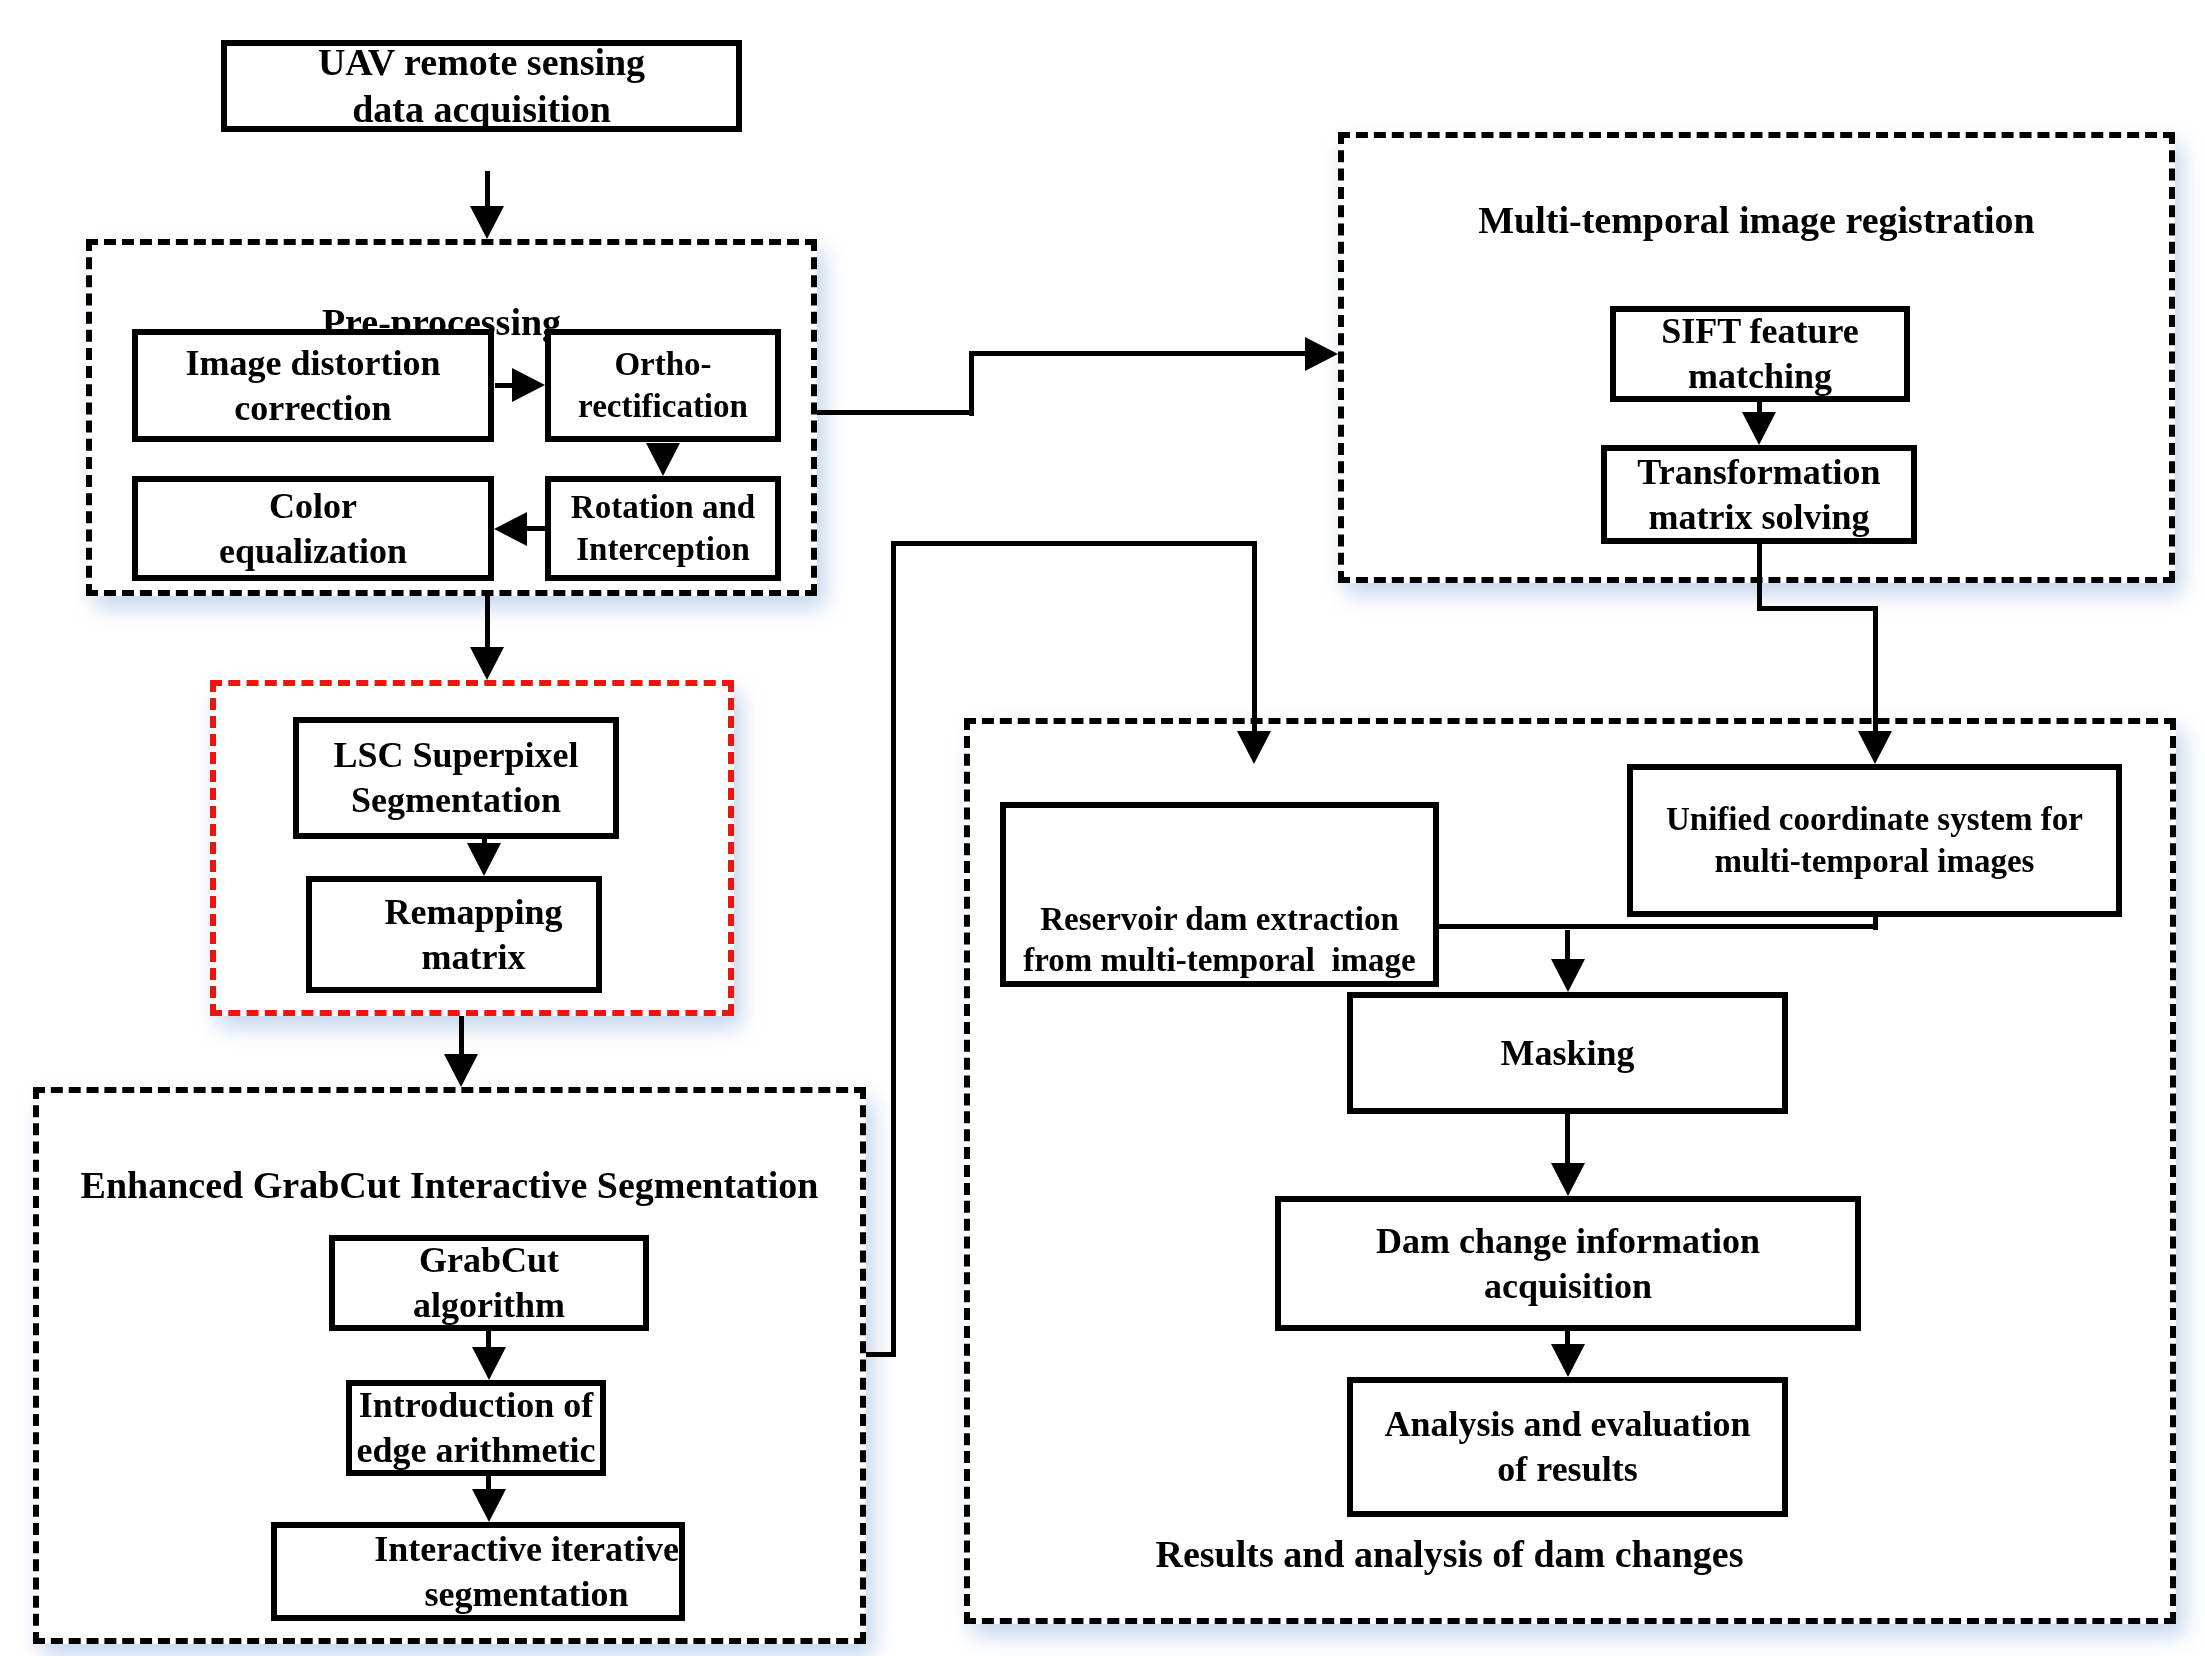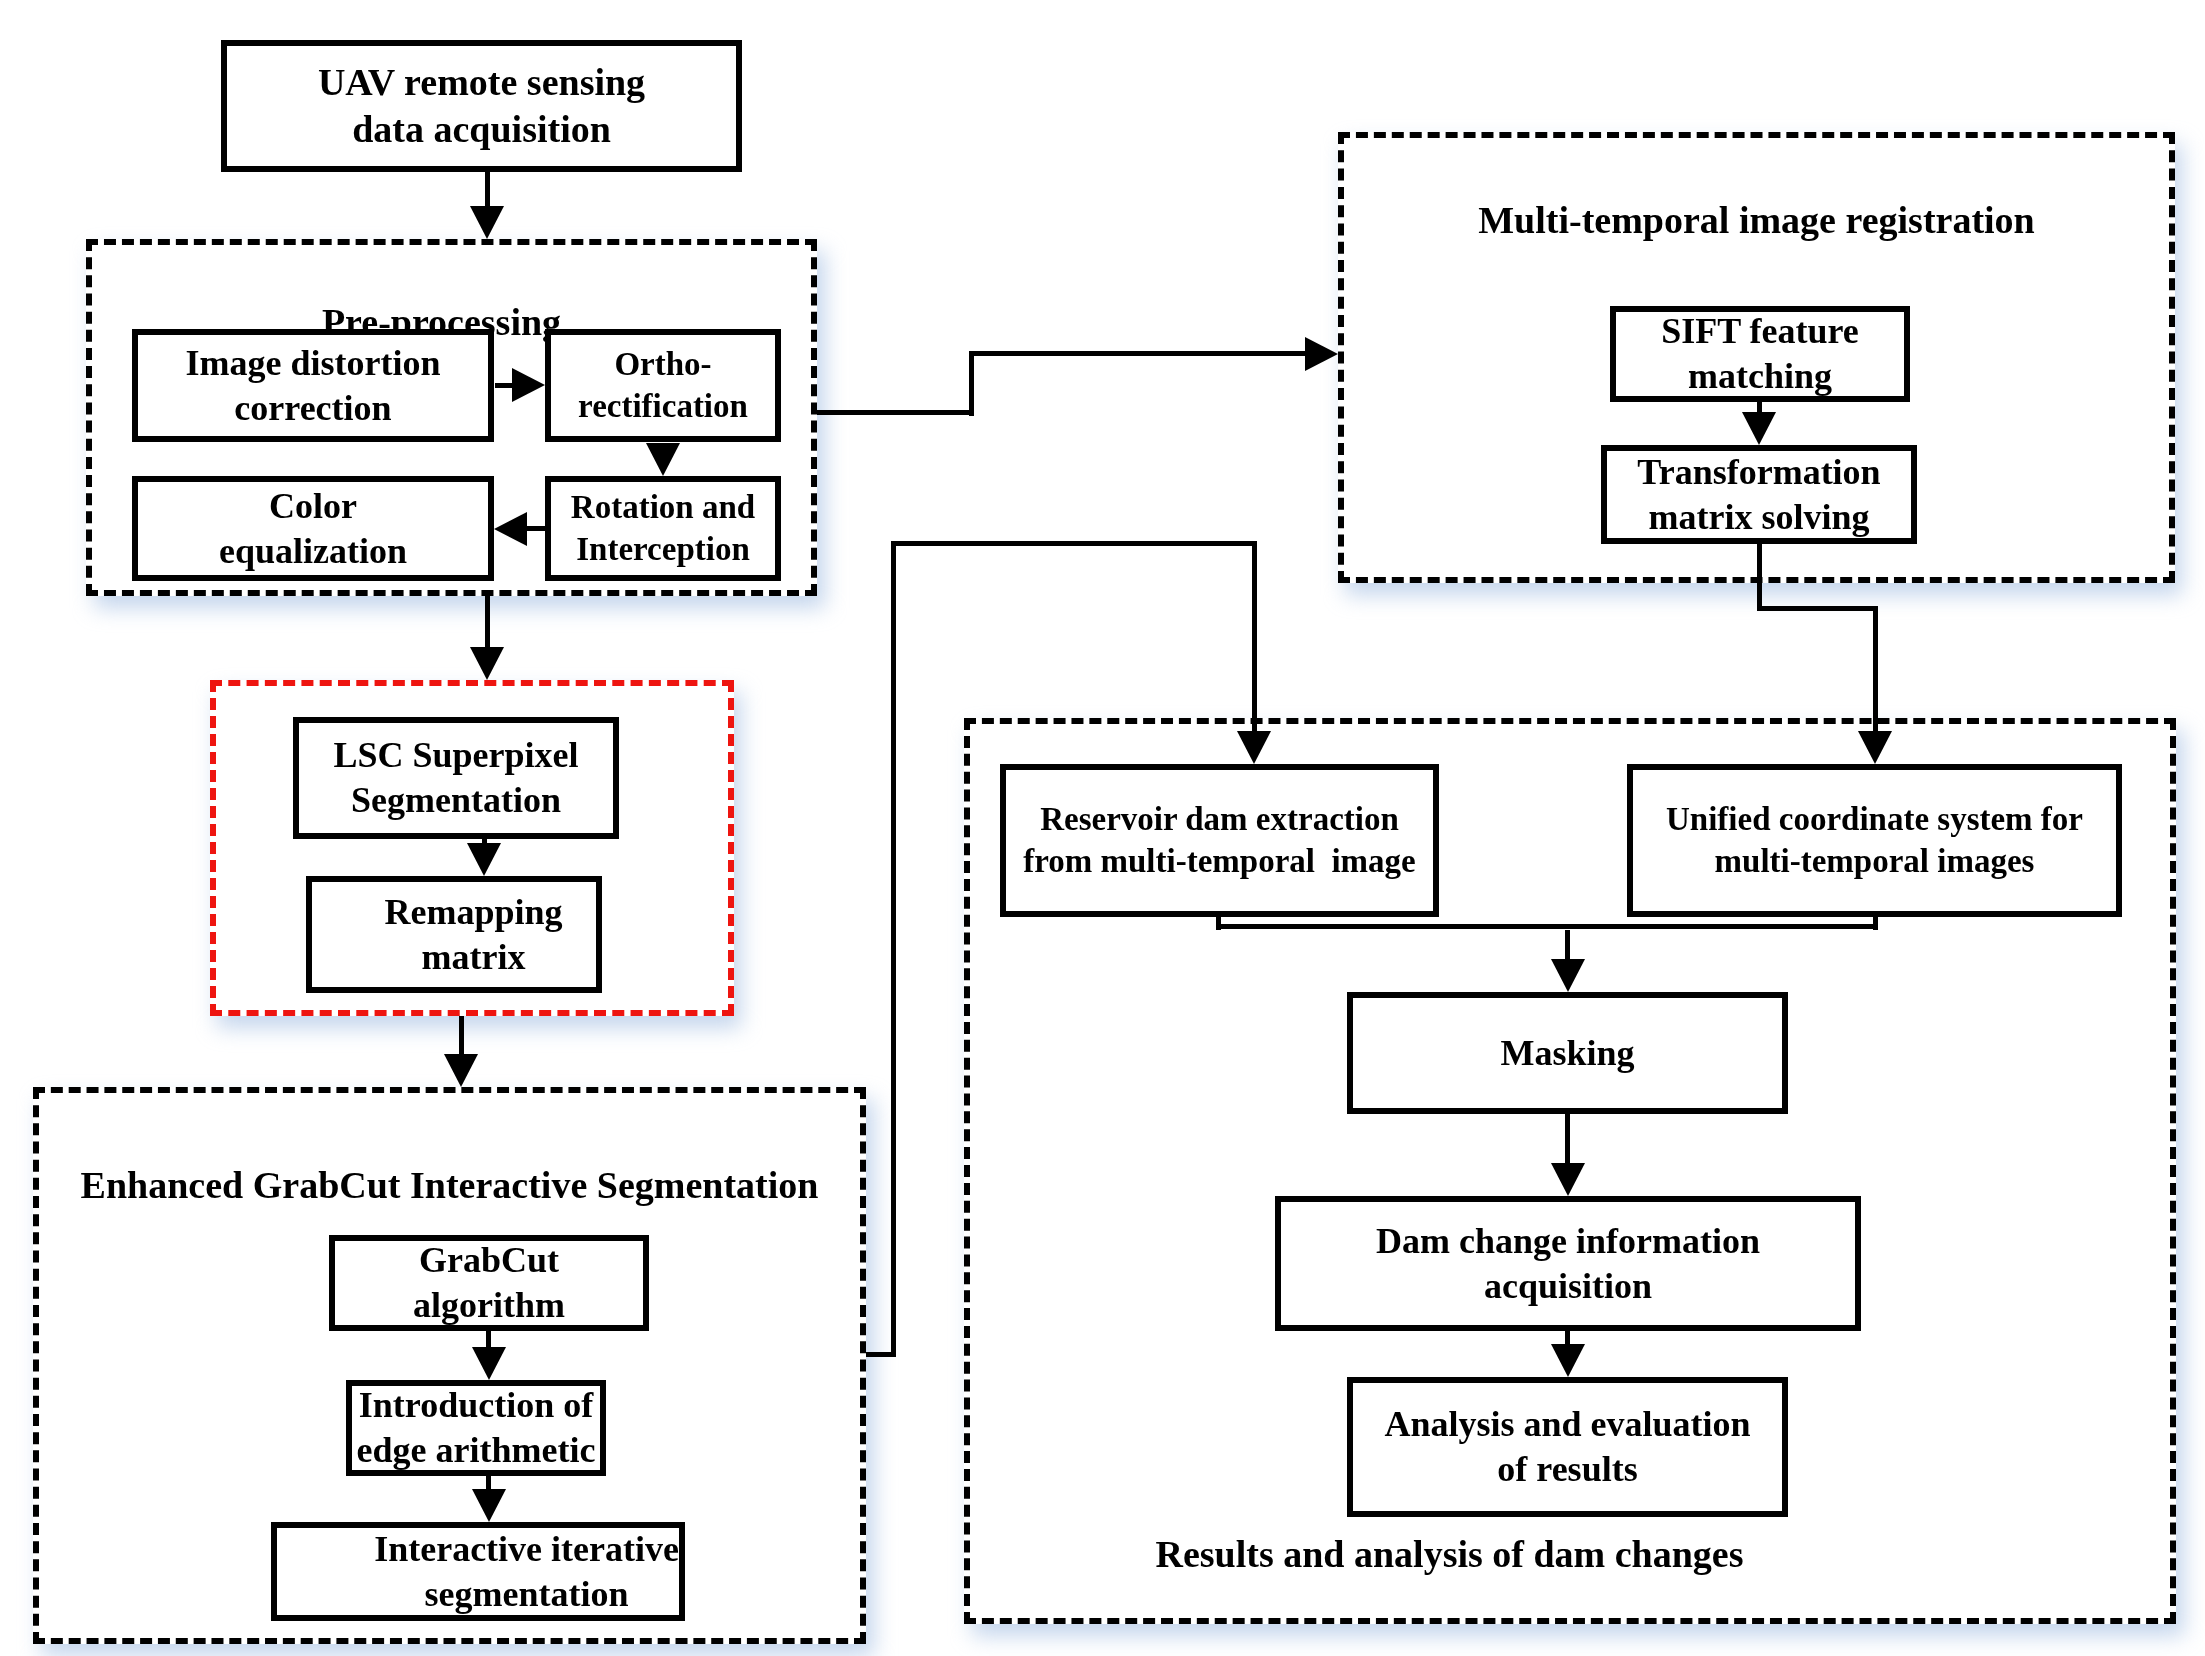--- a/index.html
+++ b/index.html
@@ -46,21 +46,21 @@
   <div class="container red" style="left:210px;top:680px;width:524px;height:336px;"></div>
   <div class="container" style="left:33px;top:1087px;width:833px;height:557px;"></div>
   <div class="container" style="left:1338px;top:132px;width:837px;height:451px;"></div>
   <div class="container" style="left:964px;top:718px;width:1212px;height:906px;"></div>
 
   <div class="ctitle" style="left:76px;top:252px;width:731px;margin-top:48px;">Pre-processing</div>
   <div class="ctitle" style="left:33px;top:1163px;width:833px;">Enhanced GrabCut Interactive Segmentation</div>
   <div class="ctitle" style="left:1338px;top:198px;width:837px;">Multi-temporal image registration</div>
   <div class="ctitle" style="left:1087px;top:1532px;width:725px;">Results and analysis of dam changes</div>
 
-  <div class="box" style="left:221px;top:40px;width:521px;height:132px;">
+  <div class="box" style="left:221px;top:40px;width:521px;height:92px;">
       <span class="lbl fs58">UAV remote sensing
 data acquisition</span>
     </div>
 
   <div class="box" style="left:132px;top:329px;width:362px;height:113px;">
       <span class="lbl">Image distortion
 correction</span>
     </div>
   <div class="box" style="left:545px;top:329px;width:236px;height:113px;">
       <span class="lbl fs50">Ortho-
@@ -99,21 +99,21 @@
 
   <div class="box" style="left:1610px;top:306px;width:300px;height:96px;">
       <span class="lbl">SIFT feature
 matching</span>
     </div>
   <div class="box" style="left:1601px;top:445px;width:316px;height:99px;text-align:center;">
       <span class="lbl">Transformation
 matrix solving</span>
     </div>
 
-  <div class="box" style="left:1000px;top:764px;width:439px;height:153px;">
+  <div class="box" style="left:1000px;top:802px;width:439px;height:185px;align-items:flex-end;">
       <span class="lbl fs50">Reservoir dam extraction
 from multi-temporal  image</span>
     </div>
   <div class="box" style="left:1627px;top:764px;width:495px;height:153px;">
       <span class="lbl fs50">Unified coordinate system for
 multi-temporal images</span>
     </div>
   <div class="box" style="left:1275px;top:1196px;width:586px;height:135px;">
       <span class="lbl">Dam change information
 acquisition</span>

